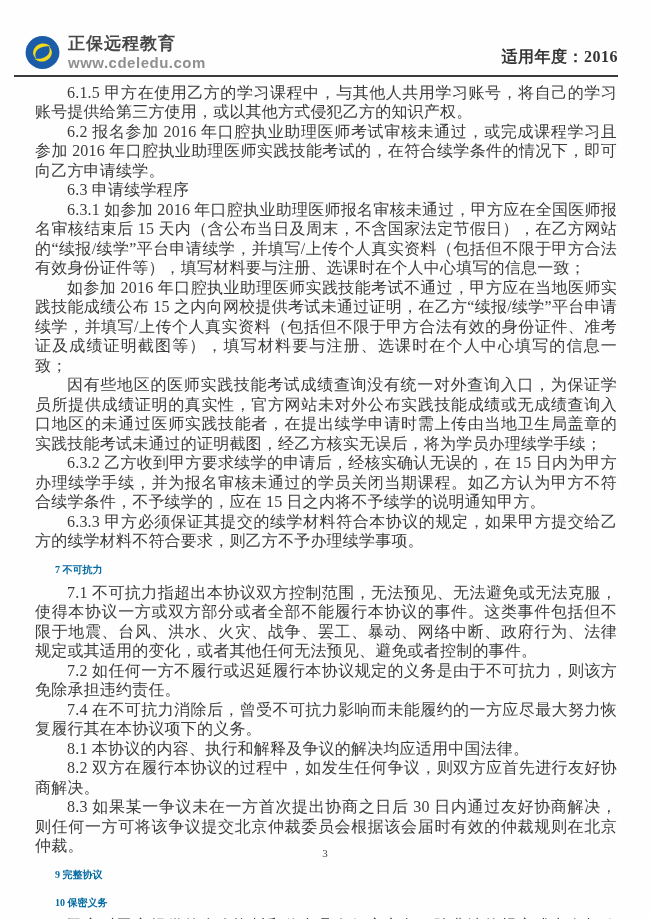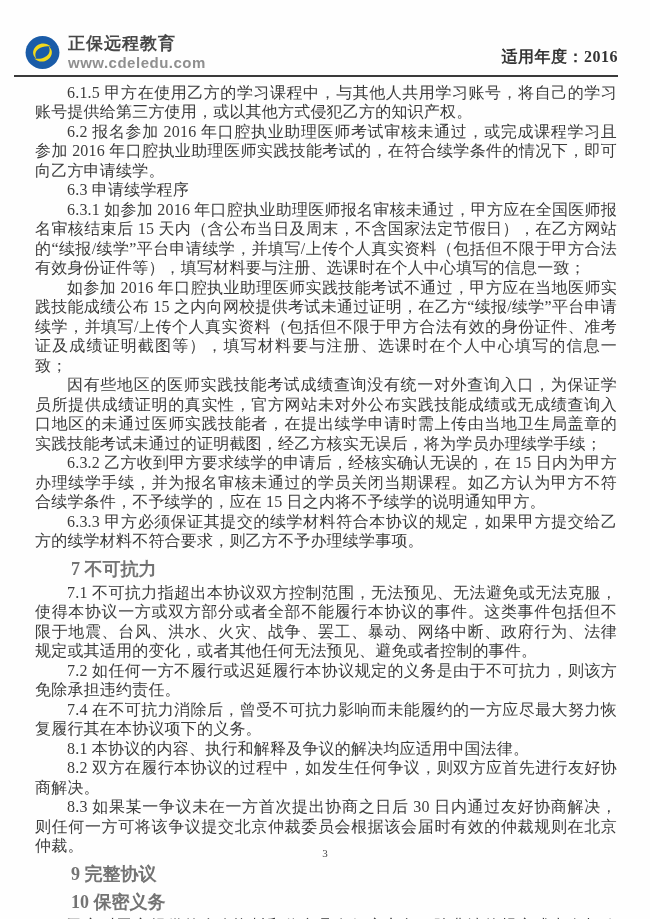--- a/index.html
+++ b/index.html
@@ -59,23 +59,23 @@
     text-align: justify;
   }
   .doc-para {
     font-size: 16px;
     line-height: 19.5px;
     text-indent: 2em;
     color: #3c3c3c;
     letter-spacing: 0.2px;
   }
   .doc-heading {
-    font-size: 18px;
+    font-size: 10px;
     font-weight: bold;
-    color: #737373;
+    color: #0369a1;
     line-height: 19px;
     text-indent: 2em;
     margin-top: 9px;
     margin-bottom: 4px;
   }
 
   
   .page-footer {
     position: absolute;
     left: 0; right: 0;

